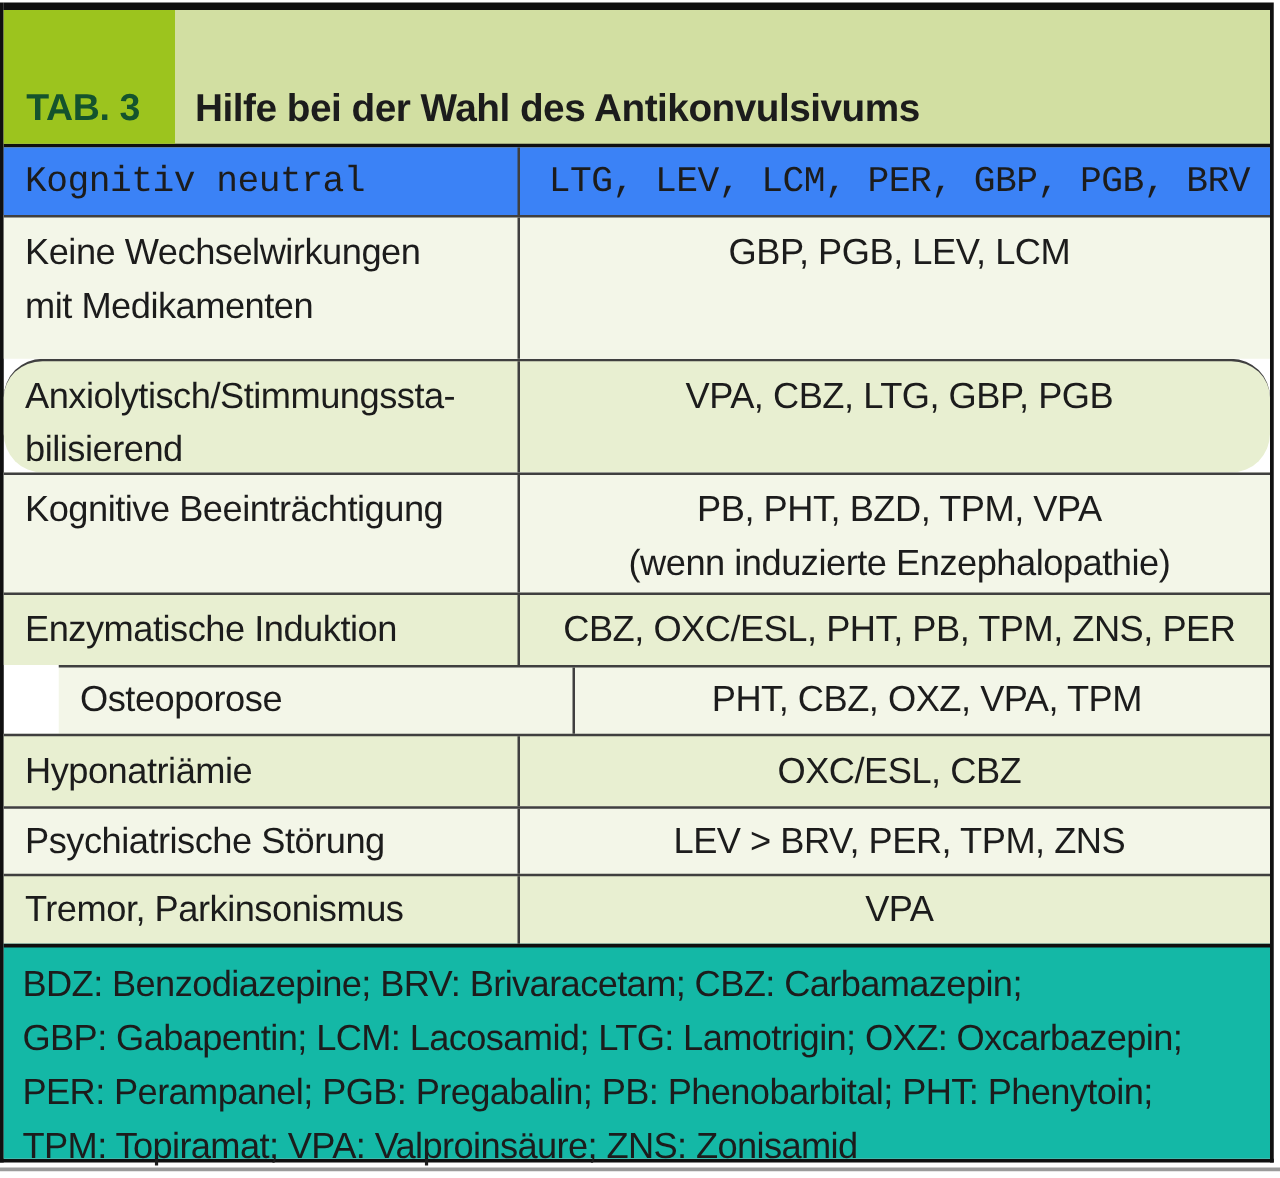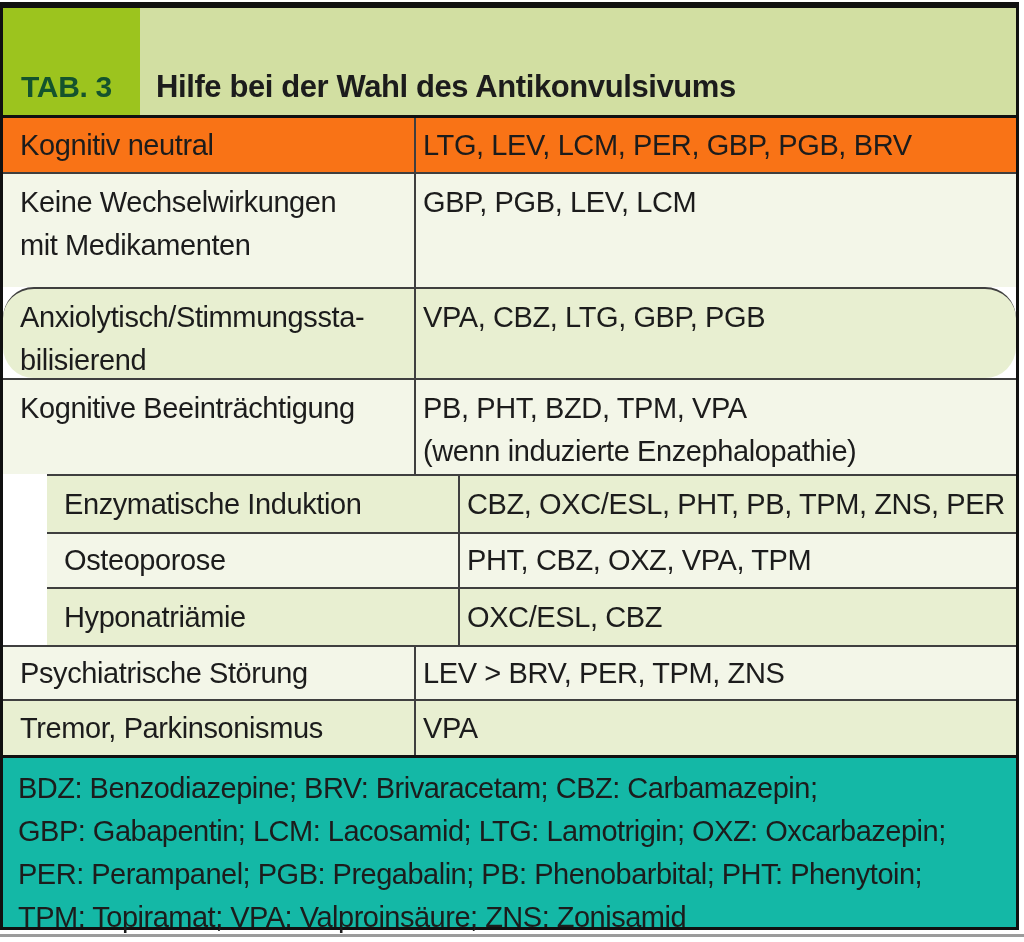--- a/index.html
+++ b/index.html
@@ -39,29 +39,29 @@
   }
   .title{
     display:flex;align-items:flex-end;
     padding:0 0 11px 16px;
     font-weight:bold;font-size:31px;letter-spacing:-0.4px;line-height:34px;
   }
   .row{display:flex;box-sizing:border-box;}
   .row + .row{border-top:2px solid var(--line);}
   .cell{box-sizing:border-box;display:flex;flex-direction:column;font-size:29px;letter-spacing:-0.4px;}
   .cl{width:411px;flex:0 0 411px;padding-left:17px;}
-  .cr{flex:1;border-left:2px solid var(--line);padding-left:7px;}
+  .cr{flex:1;border-left:2px solid var(--line);padding-left:7px;text-align:center;}
   .row.center .cell{justify-content:center;}
   .row.top .cell{justify-content:flex-start;padding-top:7px;}
   .line{line-height:43px;white-space:nowrap;}
-  .bg-white{background:#f97316;}
+  .bg-white{background:#3b82f6;font-family:Liberation Mono, monospace;}
   .bg-pale{background:var(--row-pale);}
   .bg-green{background:var(--row-green);}
   .h54{height:54px;} .h115{height:115px;} .h91{height:91px;border-radius:31px;} .h94{height:96px;}
-  .h58{height:58px;margin-left:44px;} .h55{height:55px;margin-left:44px;} .h56{height:56px;}
+  .h58{height:58px;} .h55{height:55px;margin-left:44px;} .h56{height:56px;}
   .legend{
     border-top:3px solid var(--frame);
     background:#14b8a6;height:172px;box-sizing:border-box;
     padding:9px 15px 0 15px;
     font-size:29px;letter-spacing:-0.5px;
   }
   .legend .line{line-height:43px;}
   .shadow-line{
     position:absolute;left:0;top:934px;width:1024px;height:3px;
     background:var(--shadow);

